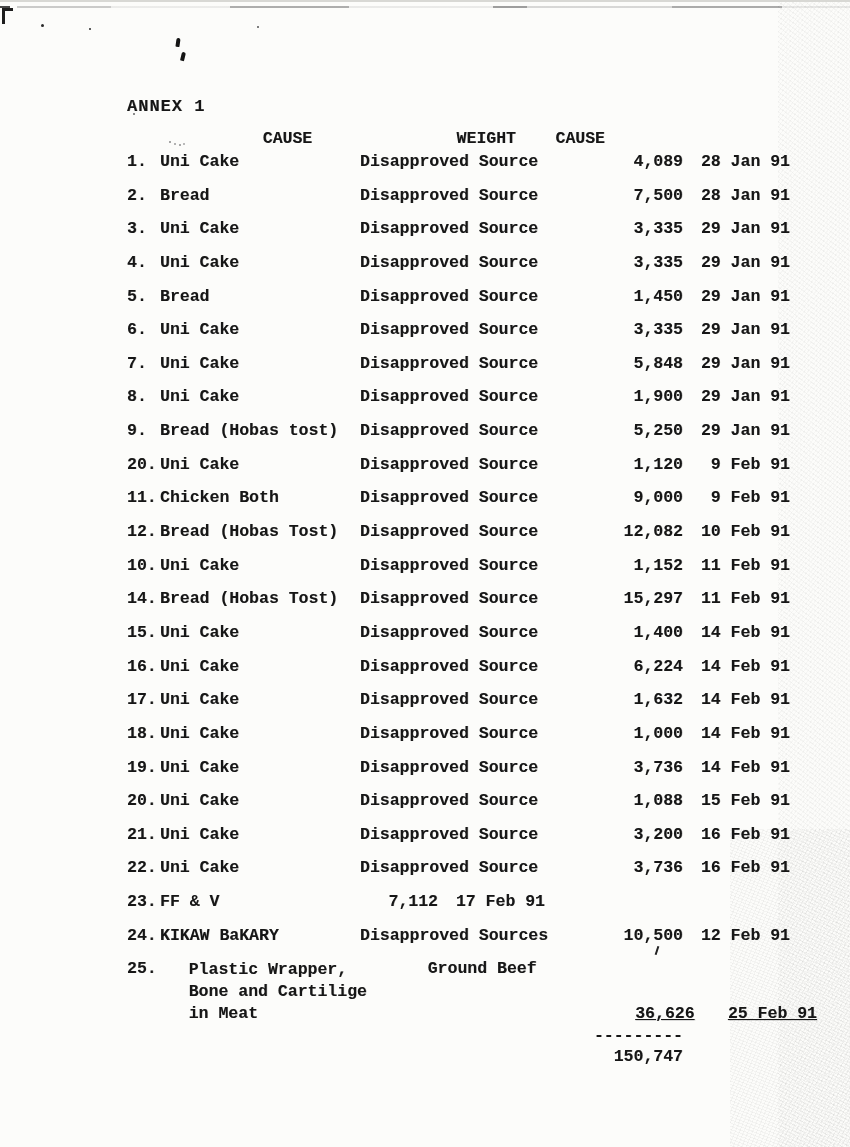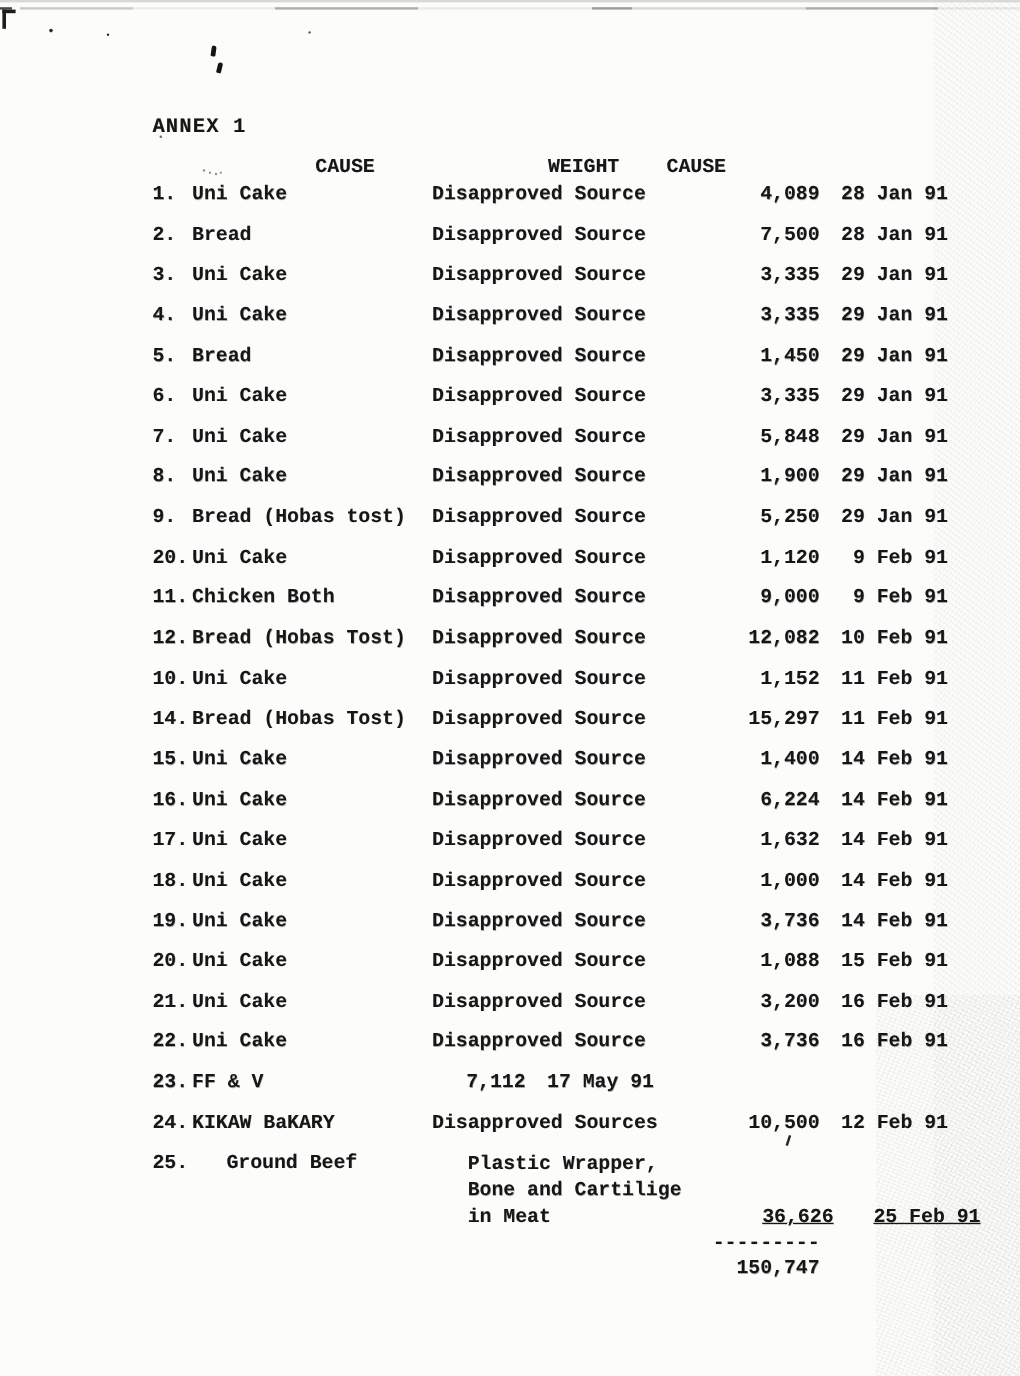--- a/index.html
+++ b/index.html
@@ -263,33 +263,33 @@
           <span class="cell c-num">22.</span>
           <span class="cell c-item">Uni Cake</span>
           <span class="cell c-cause">Disapproved Source</span>
           <span class="cell c-weight">3,736</span>
           <span class="cell c-date">16 Feb 91</span>
         </div>
         <div class="row">
           <span class="cell c-num">23.</span>
           <span class="cell c-item">FF &amp; V</span>
           <span class="cell c-weight">7,112</span>
-          <span class="cell c-date">17 May 91</span>
+          <span class="cell c-date">17 Feb 91</span>
         </div>
         <div class="row">
           <span class="cell c-num">24.</span>
           <span class="cell c-item">KIKAW BaKARY</span>
           <span class="cell c-cause">Disapproved Sources</span>
           <span class="cell c-weight">10,500</span>
           <span class="cell c-date">12 Feb 91</span>
         </div>
         <div class="row multiline">
           <span class="cell c-num">25.</span>
+          <span class="cell c-cause"><div>Plastic Wrapper,</div><div>Bone and Cartilige</div><div>in Meat</div></span>
           <span class="cell c-item">Ground Beef</span>
-          <span class="cell c-cause"><div>Plastic Wrapper,</div><div>Bone and Cartilige</div><div>in Meat</div></span>
           <span class="cell c-weight">36,626</span>
           <span class="cell c-date">25 Feb 91</span>
         </div>
       </div>
 
     <div class="total-block">
       <div class="total-sep">---------</div>
       <div class="total-value">150,747</div>
     </div>
   </div>

